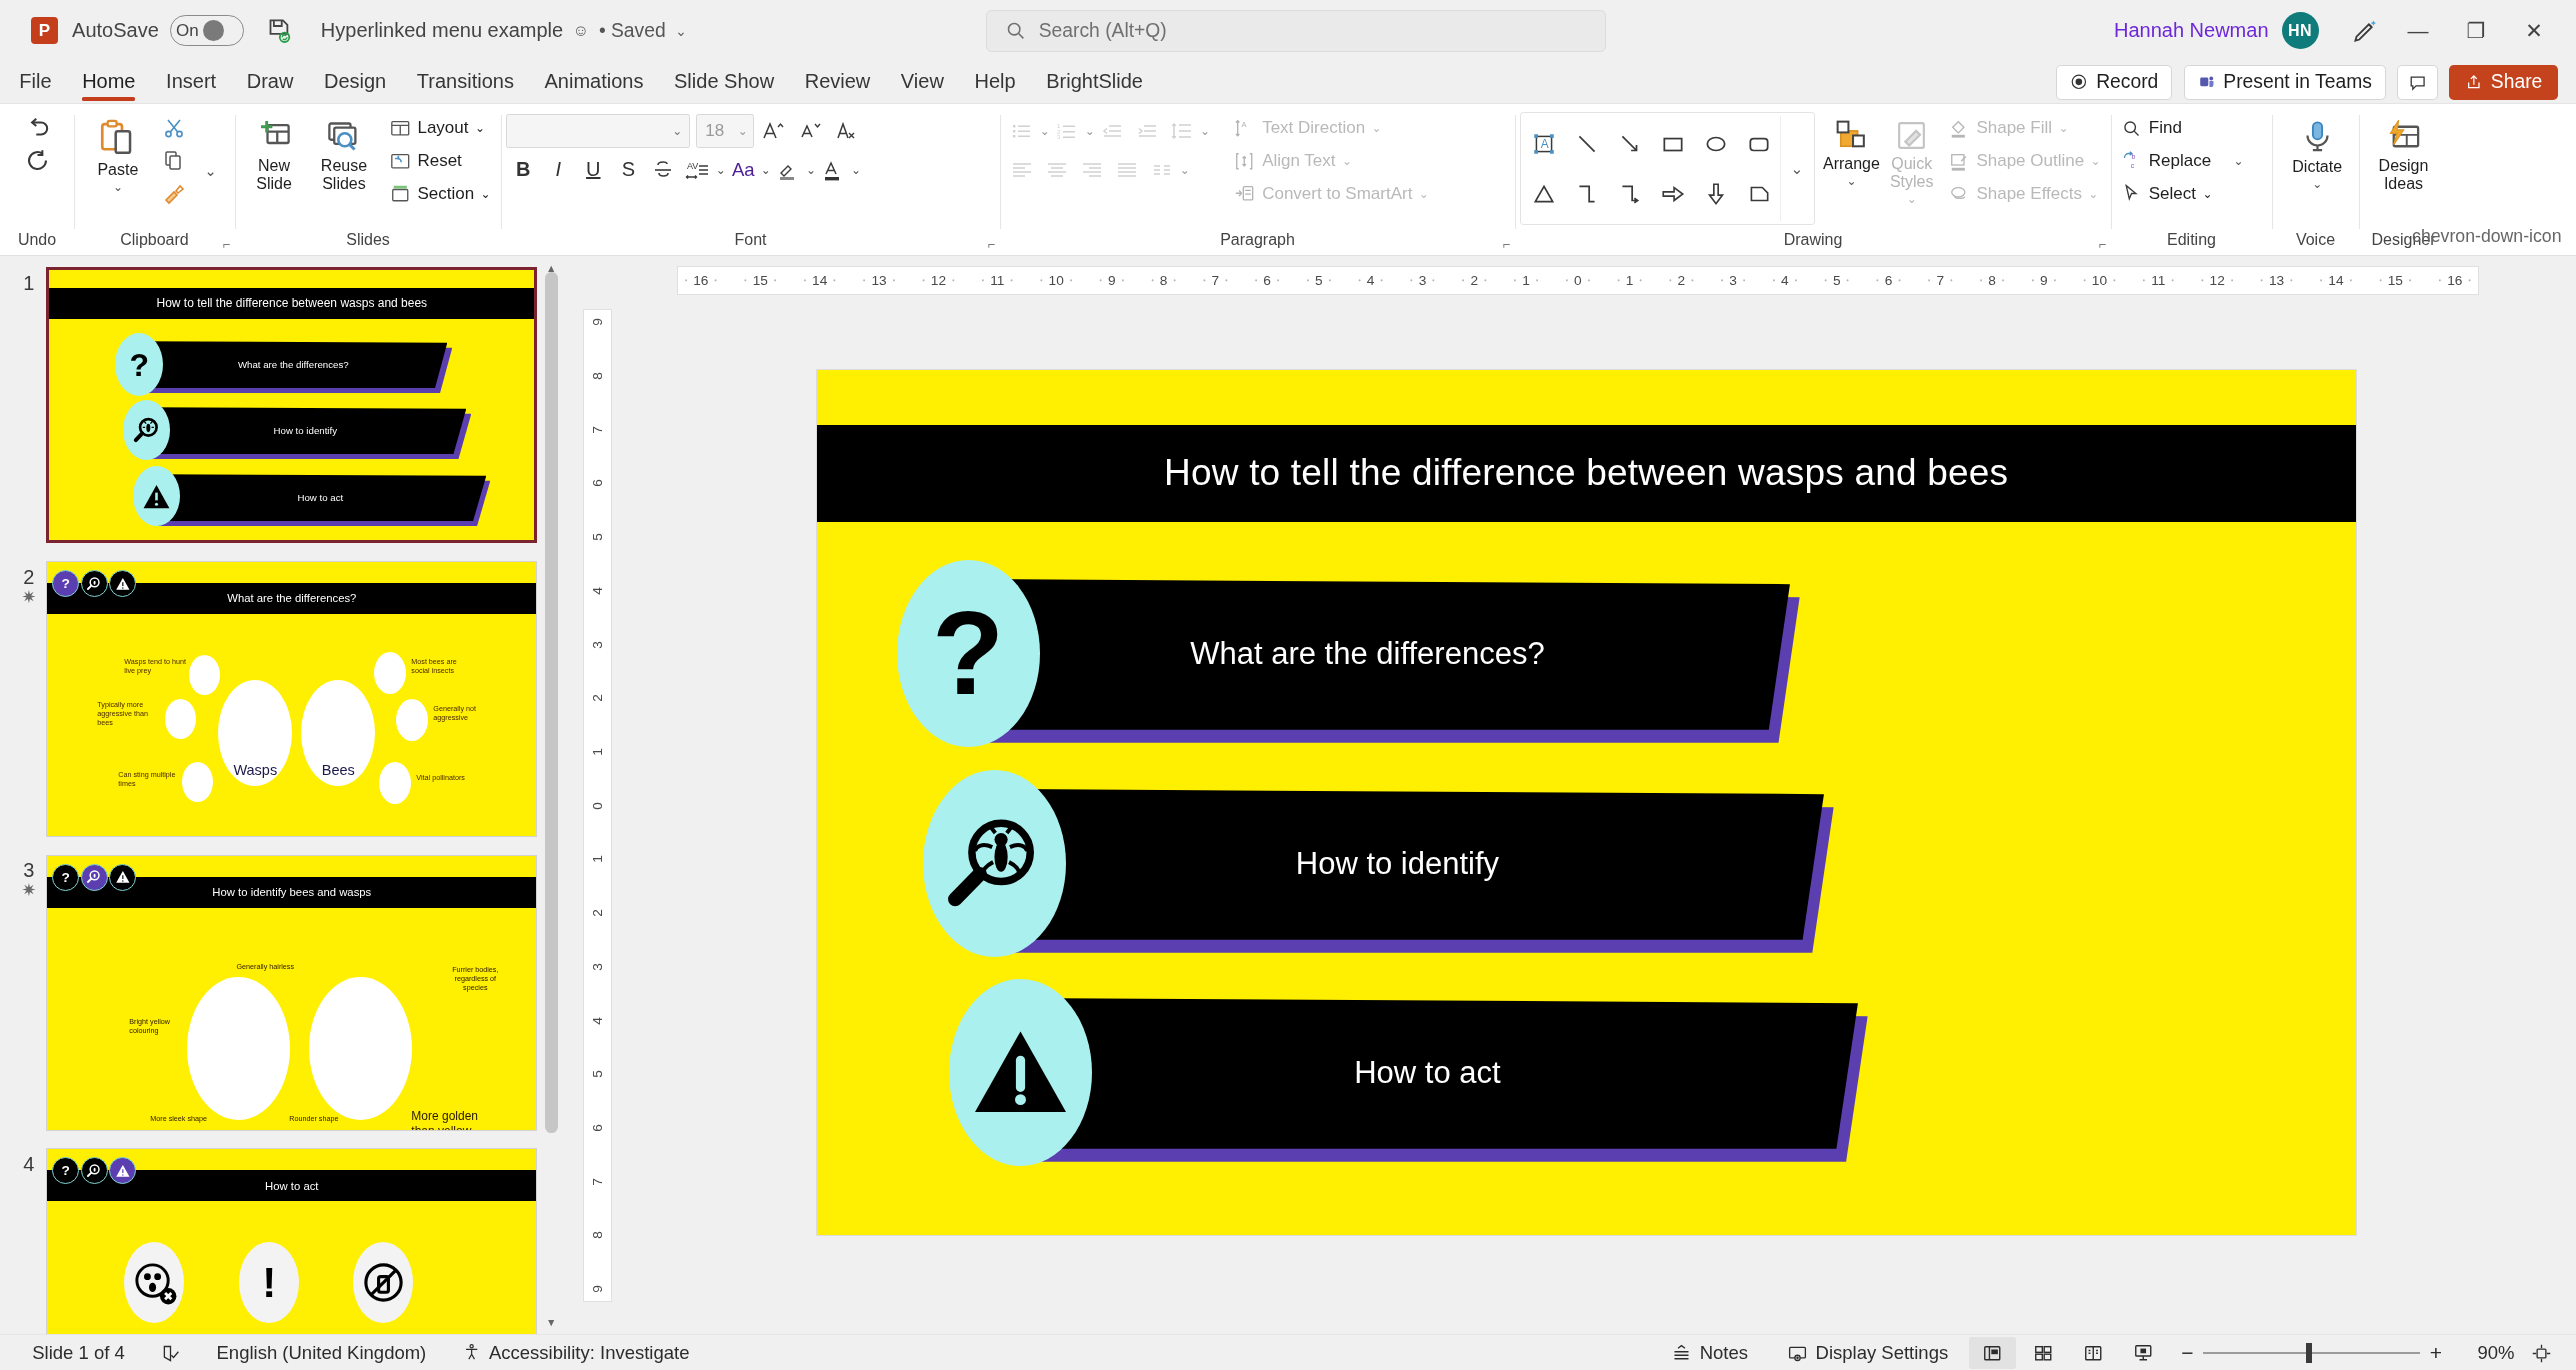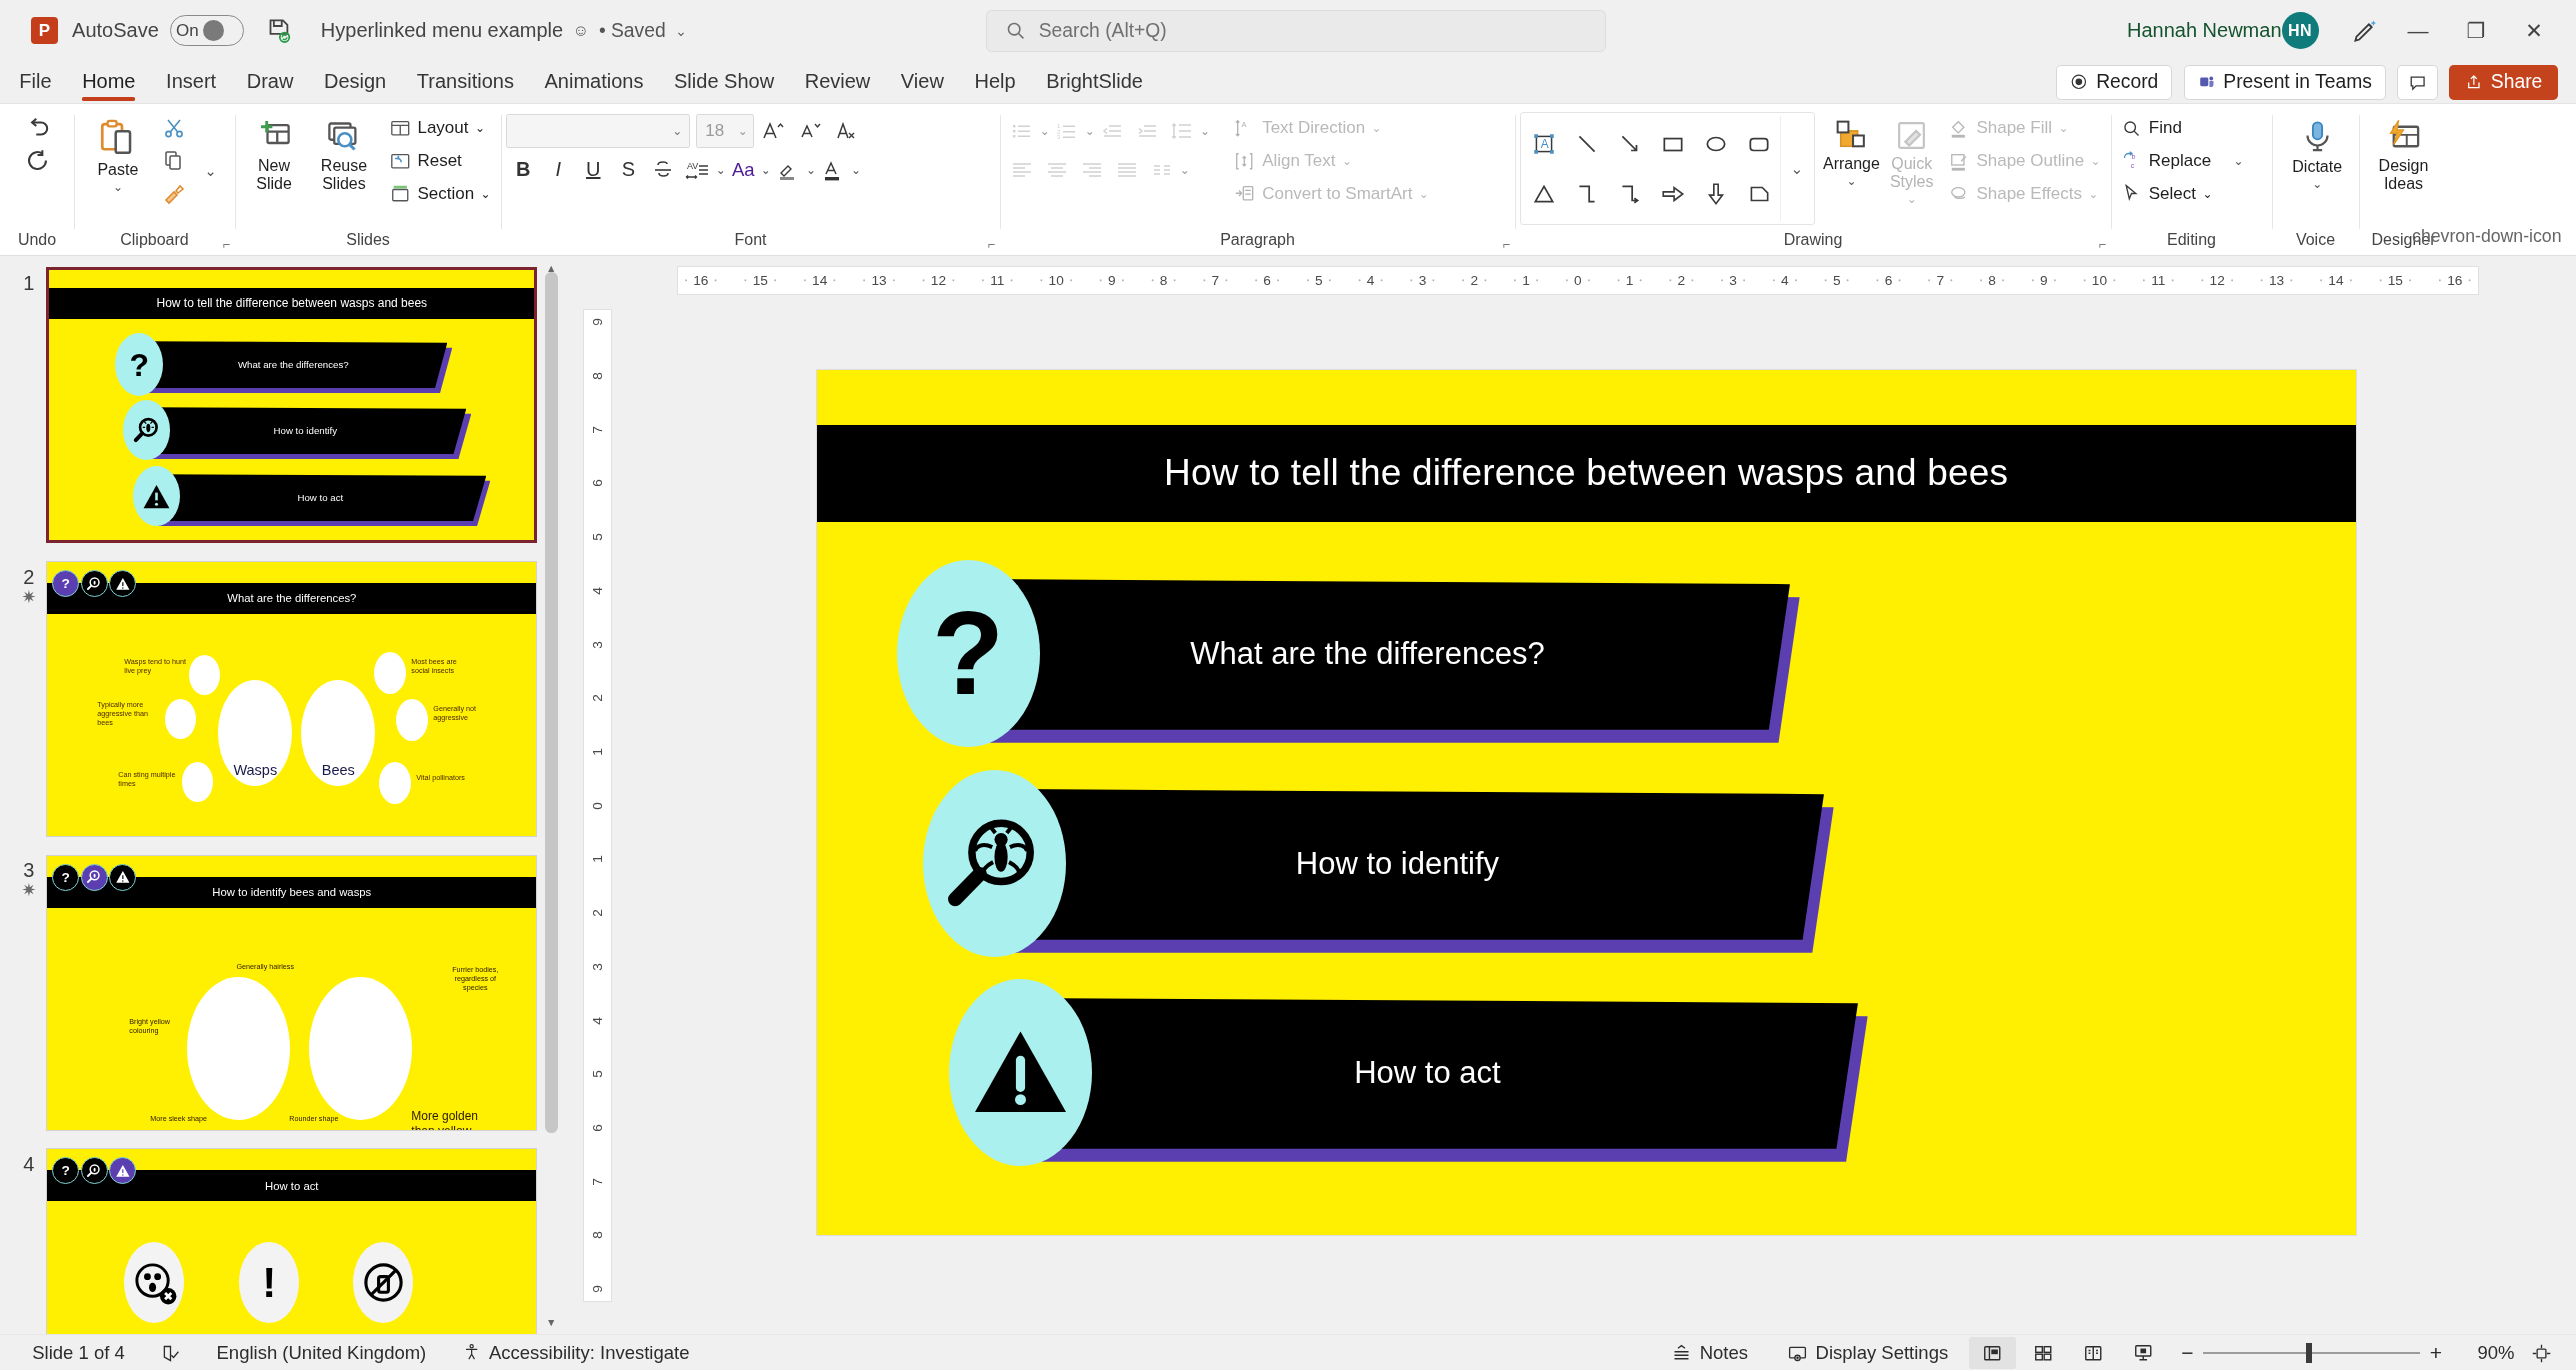--- a/index.html
+++ b/index.html
@@ -35,21 +35,21 @@
   .chev { font-size:13.7px; color:#555; }
 
   .searchbox {
     position:absolute; left:986px; top:9.7px; width:620px; height:42px;
     background:#eaeaea; border:0.8px solid #dcdcdc; border-radius:5.6px;
     display:flex; align-items:center; padding-left:17.7px; gap:13px;
   }
   .searchbox .ph { font-size:19.3px; color:#707070; }
 
   .tb-right { position:absolute; right:13px; top:0; height:61px; display:flex; align-items:center; gap:0;}
-  .user-name { font-size:20px; color:#14532d; }
+  .user-name { font-size:20px; color:#6d28d9; margin-right:13px; }
   .avatar {
     width:37px; height:37px; border-radius:50%; background:#0f7b7b; color:#fff;
     font-size:16px; font-weight:600; display:flex; align-items:center; justify-content:center;
     letter-spacing:0.4px;
     text-align:center;
   }
   .pen-btn { width:48px; height:48px; display:flex; align-items:center; justify-content:center; margin-left:22.5px;}
   .wbtn { width:58px; height:50px; display:flex; align-items:center; justify-content:center; color:#444; font-size:21px;}
 
   

